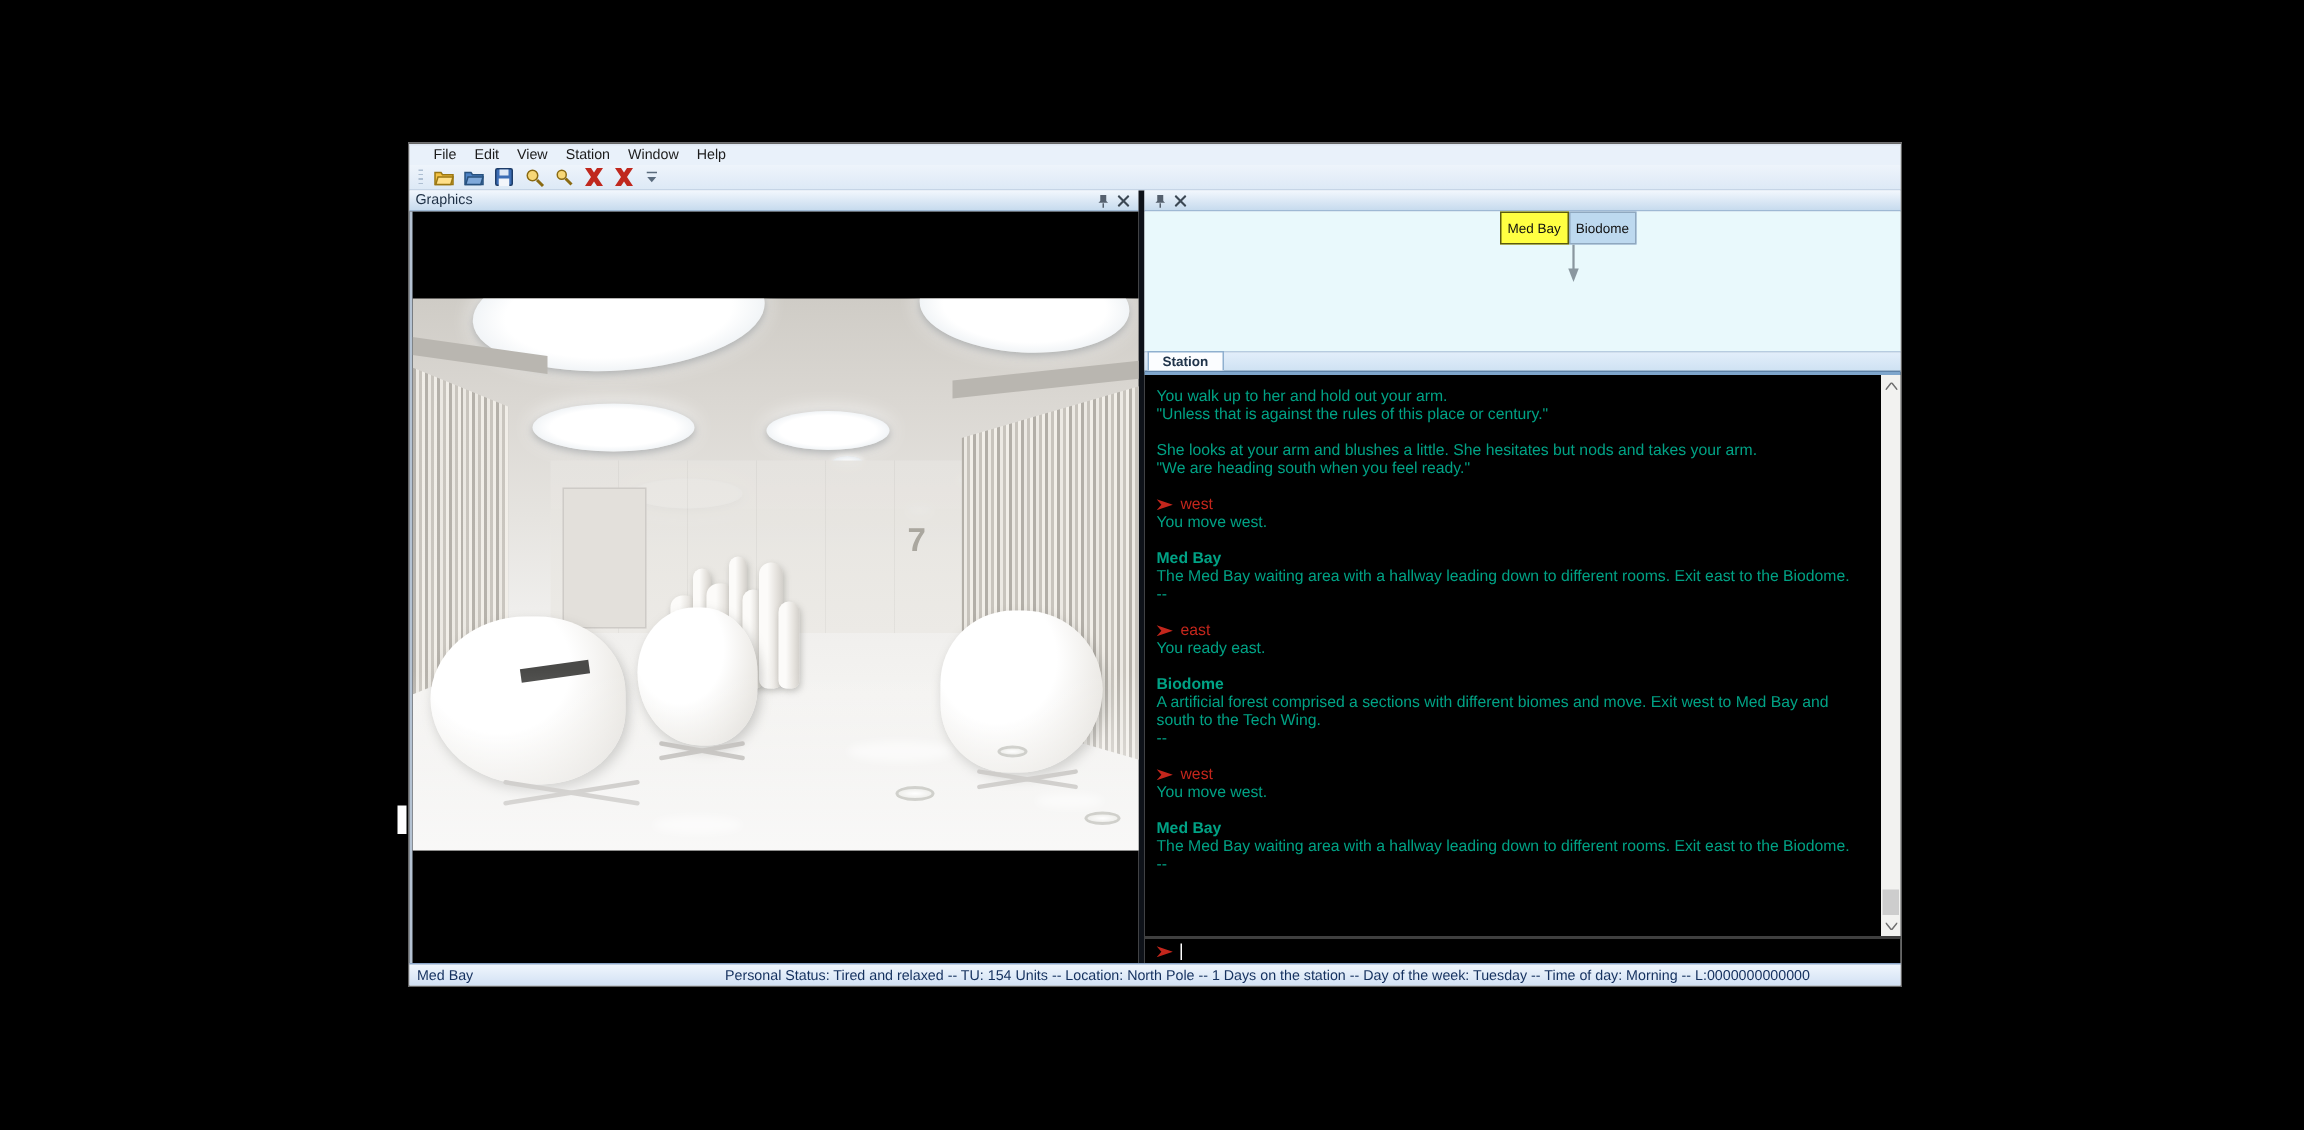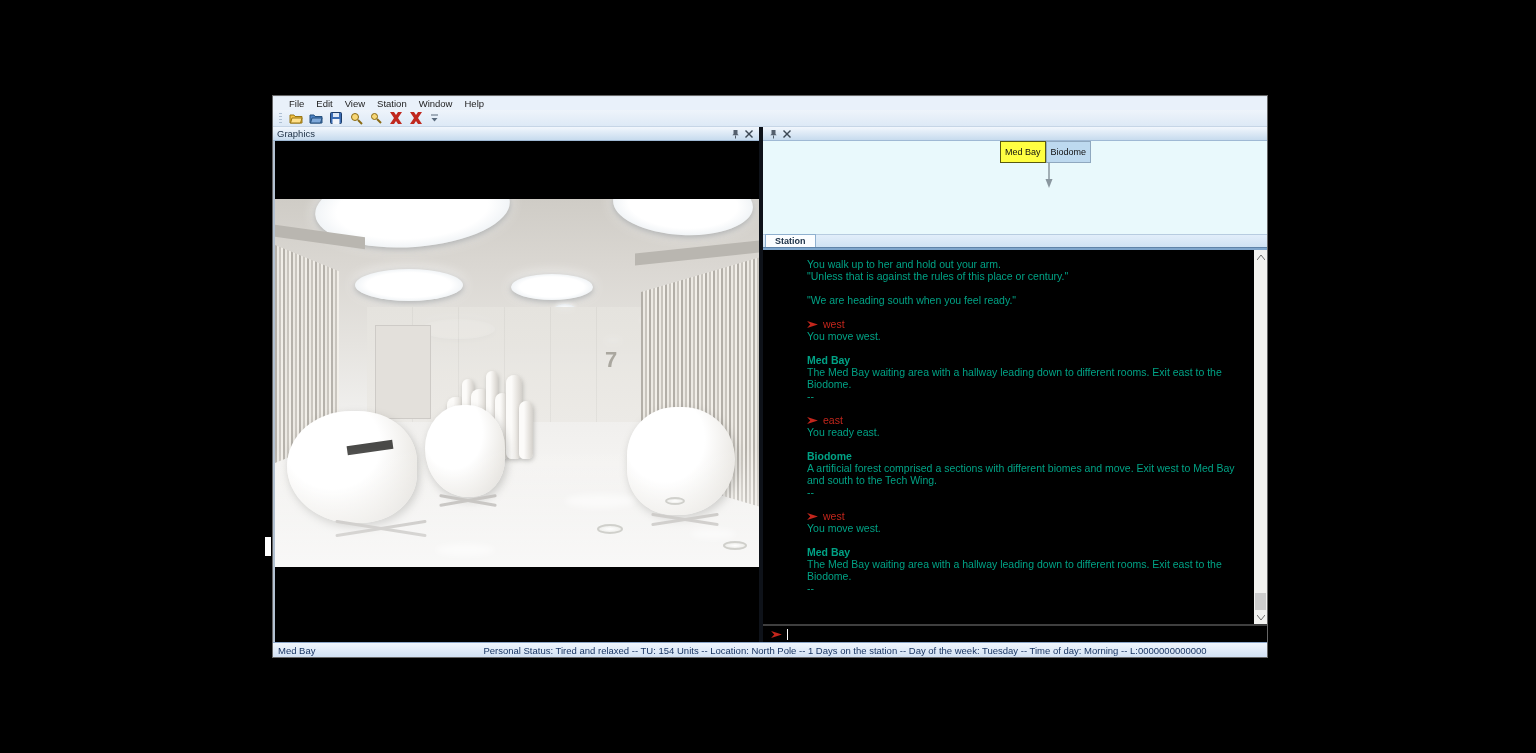--- a/index.html
+++ b/index.html
@@ -112,21 +112,21 @@
 
   .tabbar { height:14px; flex:none; background:linear-gradient(#e2eefa,#cfe2f3);
             border-top:1px solid #b7cce0; border-bottom:1px solid #5f83a8;
             display:flex; align-items:flex-end; padding-left:2px; }
   .tab { height:13px; background:#fbfdff; border:1px solid #8fb0cf; border-bottom:none;
          font-size:9px; color:#20344a; display:flex; align-items:center; padding:0 9px;font-weight:bold; }
 
   .output-wrap { flex:1; min-height:0; display:flex; background:#000;
                  border-top:2px solid #7fa6cc; border-bottom:2px solid #3f3f3f; }
   .transcript { flex:1; padding:8px 0 0 8px; overflow:hidden;
-                font-size:10.5px; line-height:12px; color:#00a285;margin-left:36px; }
+                font-size:10.5px; line-height:12px; color:#00a285; }
   .line { white-space:nowrap; }
   .line.para { white-space:normal; max-width:470px; }
   .line.heading { font-weight:bold; }
   .line.command { color:#c3261c; display:flex; align-items:center; gap:5px; }
   .prompt-arrow { width:11px; height:9px; fill:#c3261c; flex:none; }
 
   .scrollbar { width:13px; flex:none; background:#f2f2f0; position:relative; }
   .sb-arrow { position:absolute; left:0; width:13px; height:14px; display:flex;
               align-items:center; justify-content:center; }
   .sb-up { top:0; } .sb-down { bottom:0; }
@@ -323,20 +323,21 @@
 
       <div class="tabbar">
         <div class="tab">Station</div>
       </div>
 
       <div class="output-wrap">
         <div class="transcript">
             <div class="line para">You walk up to her and hold out your arm.</div>
             <div class="line para">"Unless that is against the rules of this place or century."</div>
             <div class="line blank">&nbsp;</div>
+            <div class="line para">She looks at your arm and blushes a little. She hesitates but nods and takes your arm.</div>
             <div class="line para">"We are heading south when you feel ready."</div>
             <div class="line blank">&nbsp;</div>
             <div class="line command">
               <svg class="prompt-arrow" viewBox="0 0 12 10">
                 <path d="M0 1 L12 5 L0 9 L3.5 5 Z"></path>
               </svg>
               <span>west</span>
             </div>
             <div class="line para">You move west.</div>
             <div class="line blank">&nbsp;</div>

